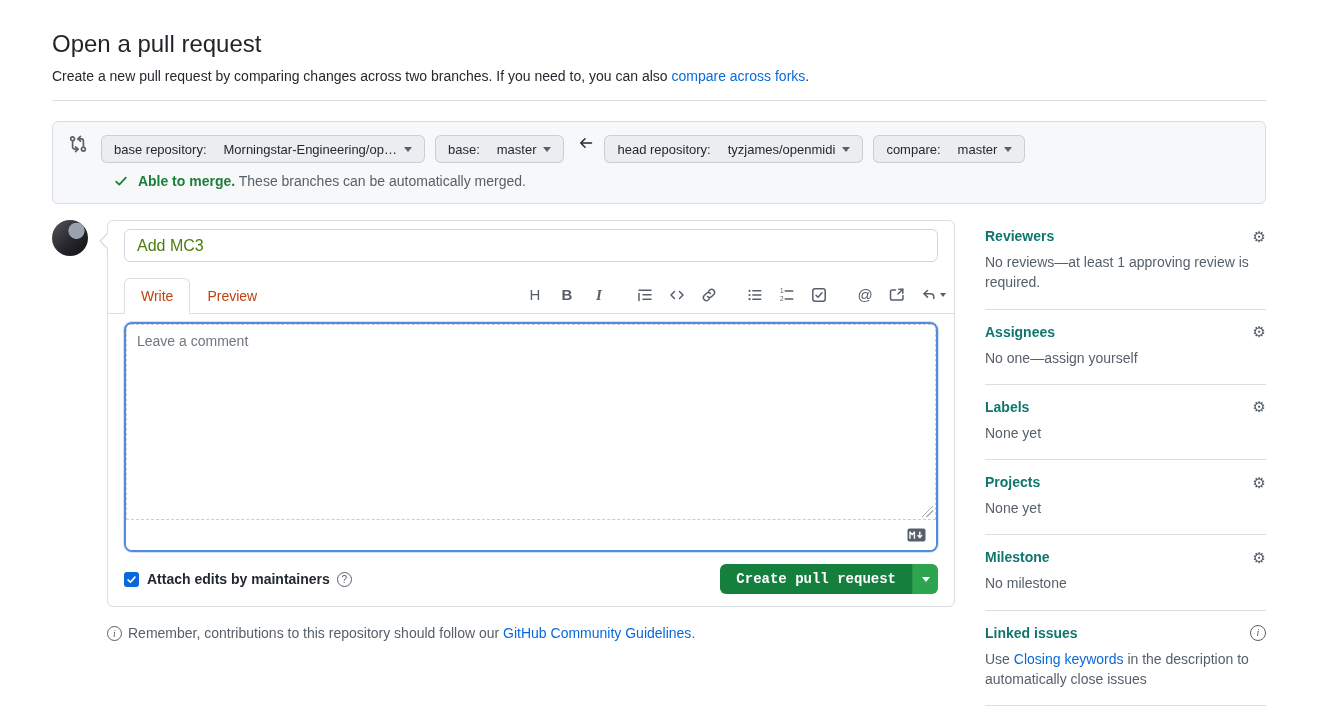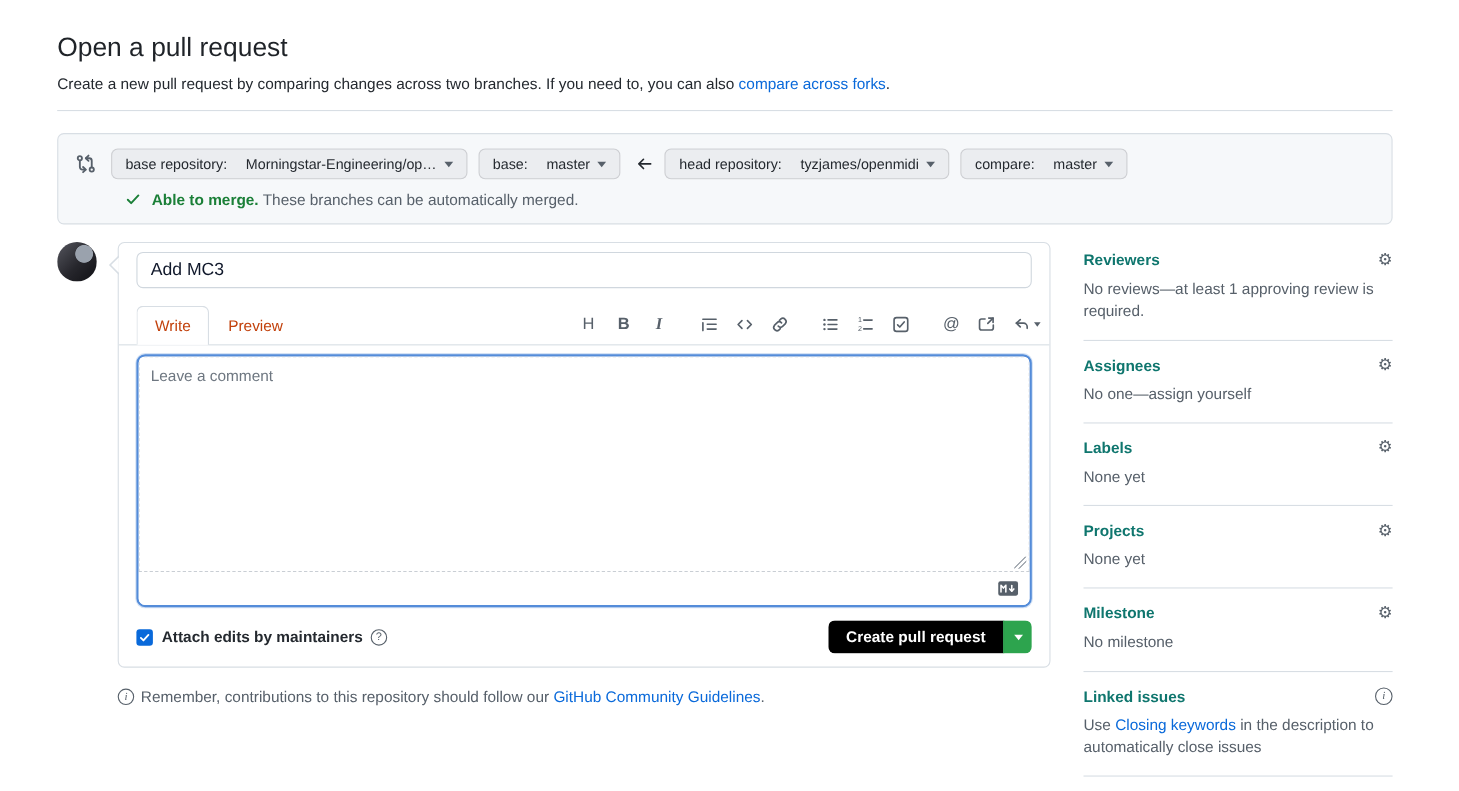--- a/index.html
+++ b/index.html
@@ -8,21 +8,21 @@
   .container { padding:30px 60px 0 52px; }
 
   
   .page-title { font-size:24px; font-weight:400; color:#1f2328; }
   .page-sub { margin-top:10px; font-size:14px; color:#24292f; }
   a { color:#0969da; text-decoration:none; cursor:pointer; }
   hr.rule { border:none; border-top:1px solid #d8dee4; margin:16px 0 20px 0; }
 
   
   .compare-box { background:#f6f8fa; border:1px solid #d8dee4; border-radius:6px; padding:13px 16px 14px; }
-  .compare-row { display:flex; align-items:center; }
+  .compare-row { display:flex; }
   .gc-icon { color:#57606a; margin-right:14px; display:flex; }
   .range-btn { display:inline-flex; align-items:center; background:#ebedf0; border:1px solid rgba(31,35,40,0.15);
     border-radius:6px; height:28px; padding:0 12px; font-size:13px; color:#24292f; cursor:pointer; margin-right:10px; white-space:nowrap; }
   .range-btn .val { font-weight:400; margin-left:17px; }
   .caret { width:0; height:0; border-left:4px solid transparent; border-right:4px solid transparent;
     border-top:5px solid #57606a; margin-left:7px; display:inline-block; }
   .arrow-left { color:#24292f; margin:0 10px 0 4px; display:flex; }
   .merge-row { margin-top:10px; padding-left:45px; font-size:14px; }
   .merge-check { color:#1a7f37; margin-right:6px; display:inline-flex; vertical-align:-2px; }
   .merge-ok { color:#1a7f37; font-weight:700; }
@@ -35,21 +35,21 @@
     background: radial-gradient(circle at 68% 30%, #9aa2ad 0 22%, transparent 24%),
                 linear-gradient(135deg,#55565e 0%,#26262c 55%,#101014 100%); }
   .form-wrap { margin-left:55px; }
   .form-box { position:relative; background:#fff; border:1px solid #d8dee4; border-radius:6px; padding:8px 16px 12px; }
   .form-box::before { content:""; position:absolute; left:-9px; top:11px; border:9px solid transparent; border-left:0;
     border-right-color:#d8dee4; }
   .form-box::after { content:""; position:absolute; left:-7px; top:13px; border:7px solid transparent; border-left:0;
     border-right-color:#fff; }
 
   .title-input { width:100%; height:33px; border:1px solid #d0d7de; border-radius:6px; padding:5px 12px;
-    font-size:16px; color:#0f172a; background:#fff; font-family:inherit; outline:none; }
+    font-size:16px; color:#4d7c0f; background:#fff; font-family:inherit; outline:none; }
 
   .tabnav { display:flex; align-items:flex-end; border-bottom:1px solid #d8dee4; margin:16px -16px 8px; padding:0 8px 0 16px; }
   .tab { padding:9px 16px; font-size:14px; color:#c2410c; cursor:pointer; border:1px solid transparent; margin-bottom:-1px; }
   .tab.active { background:#fff; border-color:#d8dee4; border-bottom-color:#fff; border-radius:6px 6px 0 0; }
   .md-toolbar { margin-left:auto; display:flex; align-items:center; padding-bottom:10px; color:#57606a; }
   .tb-icon { display:flex; align-items:center; justify-content:center; width:16px; height:16px; margin-left:16px; cursor:pointer;
     font-size:15px; color:#57606a; }
   .tb-icon.group-start { margin-left:30px; }
   .tb-text { font-size:15px; line-height:16px; }
   .tb-bold { font-weight:700; }
@@ -67,21 +67,21 @@
   .attach-footer { display:flex; align-items:center; padding:8px 10px; font-size:13px; color:#57606a; background:#fff; }
   .md-badge { margin-left:auto; display:flex; color:#57606a; }
 
   .actions-row { display:flex; align-items:center; margin-top:12px; }
   .checkbox { width:15px; height:15px; border-radius:3px; background:#0969da; display:inline-flex; align-items:center; justify-content:center;
     margin-right:8px; cursor:pointer; flex:none; }
   .cb-label { font-weight:700; font-size:14px; color:#24292f; }
   .circle-glyph { display:inline-flex; align-items:center; justify-content:center; width:15px; height:15px; border:1.2px solid #57606a;
     border-radius:50%; font-size:10px; color:#57606a; margin-left:7px; font-weight:400; }
   .btn-split { margin-left:auto; display:flex; height:30px; border-radius:6px; overflow:hidden; cursor:pointer; }
-  .btn-primary { background:#000000; color:#fff; font-weight:700; font-size:14px; border:none; padding:0 16px; cursor:pointer; font-family:Liberation Sans, sans-serif; }
+  .btn-primary { background:#15803d; color:#fff; font-weight:700; font-size:14px; border:none; padding:0 16px; cursor:pointer; font-family:Liberation Mono, monospace; }
   .btn-caret-seg { background:#2da44e; border-left:1px solid #2c974b; width:26px; display:flex; align-items:center; justify-content:center; }
   .btn-caret-seg .caret { border-top-color:#fff; margin-left:0; }
 
   .reminder { margin:18px 0 0 55px; font-size:14px; color:#57606a; display:flex; align-items:center; }
   .reminder .circle-glyph { margin:0 6px 0 0; font-style:italic; font-family:"Liberation Serif","DejaVu Serif",serif; }
 
   
   .sidebar { width:281px; flex:none; margin-left:30px; padding-top:8px; }
   .sb-section { padding:14px 0 16px; border-bottom:1px solid #d8dee4; }
   .sb-section:first-child { padding-top:0; }

